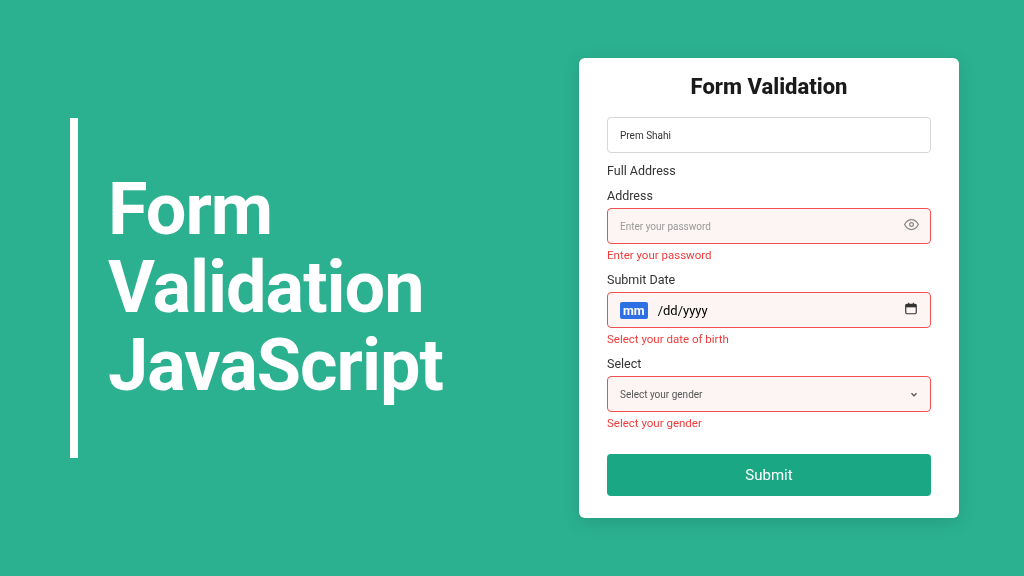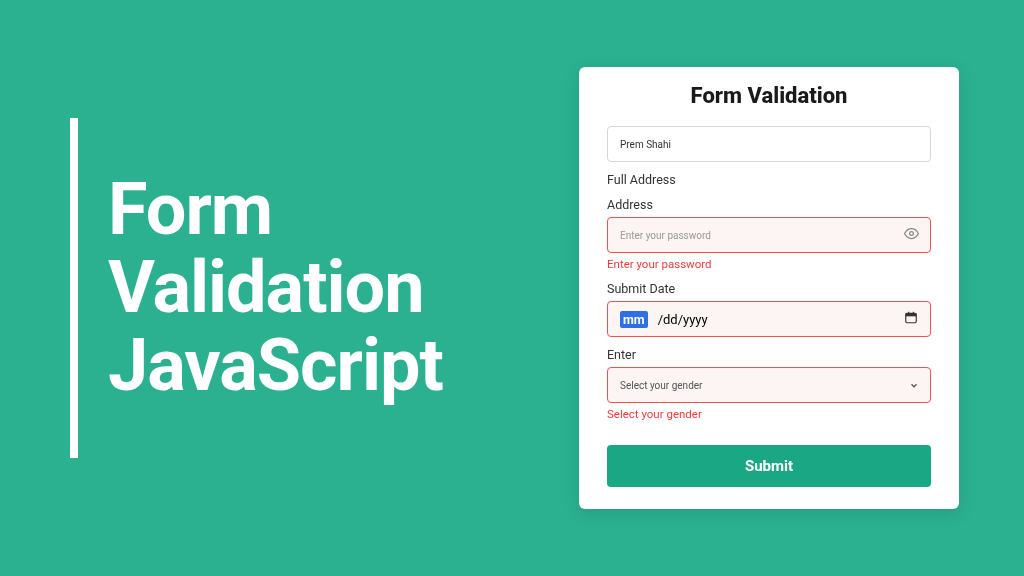--- a/index.html
+++ b/index.html
@@ -144,21 +144,21 @@
       margin-top: 4px;
     }
     .submit-btn {
       width: 100%;
       height: 42px;
       background: #1aa783;
       color: #fff;
       border: none;
       border-radius: 4px;
       font-size: 15px;
-      font-weight: 700;
+      font-weight: 400;
       margin-top: 14px;
       cursor: pointer;
     }
   </style>
 </head>
 <body>
 
 <div class="left-panel">
   <div class="accent-bar"></div>
   <div class="hero-text">
@@ -200,24 +200,25 @@
       <span class="date-rest">/dd/yyyy</span>
       <span class="calendar-icon">
         <svg width="14" height="14" viewBox="0 0 24 24" fill="#333">
             <rect x="3" y="5" width="18" height="16" rx="2" fill="none" stroke="#333" stroke-width="2"></rect>
             <rect x="3" y="5" width="18" height="5" fill="#333"></rect>
             <line x1="8" y1="2" x2="8" y2="6" stroke="#333" stroke-width="2"></line>
             <line x1="16" y1="2" x2="16" y2="6" stroke="#333" stroke-width="2"></line>
           </svg>
       </span>
     </div>
-  </div>
-
-  <div class="field-group">
-    <label class="field-label">Enter</label>
+    <div class="error-text">Select your date of birth</div>
+  </div>
+
+  <div class="field-group">
+    <label class="field-label">Select</label>
     <div class="select-wrap">
       <select class="select-input">
         <option>Select your gender</option>
       </select>
       <span class="chevron-icon">
         <svg width="10" height="10" viewBox="0 0 24 24" fill="none" stroke="#555" stroke-width="3">
             <polyline points="6 9 12 15 18 9"></polyline>
           </svg>
       </span>
     </div>

